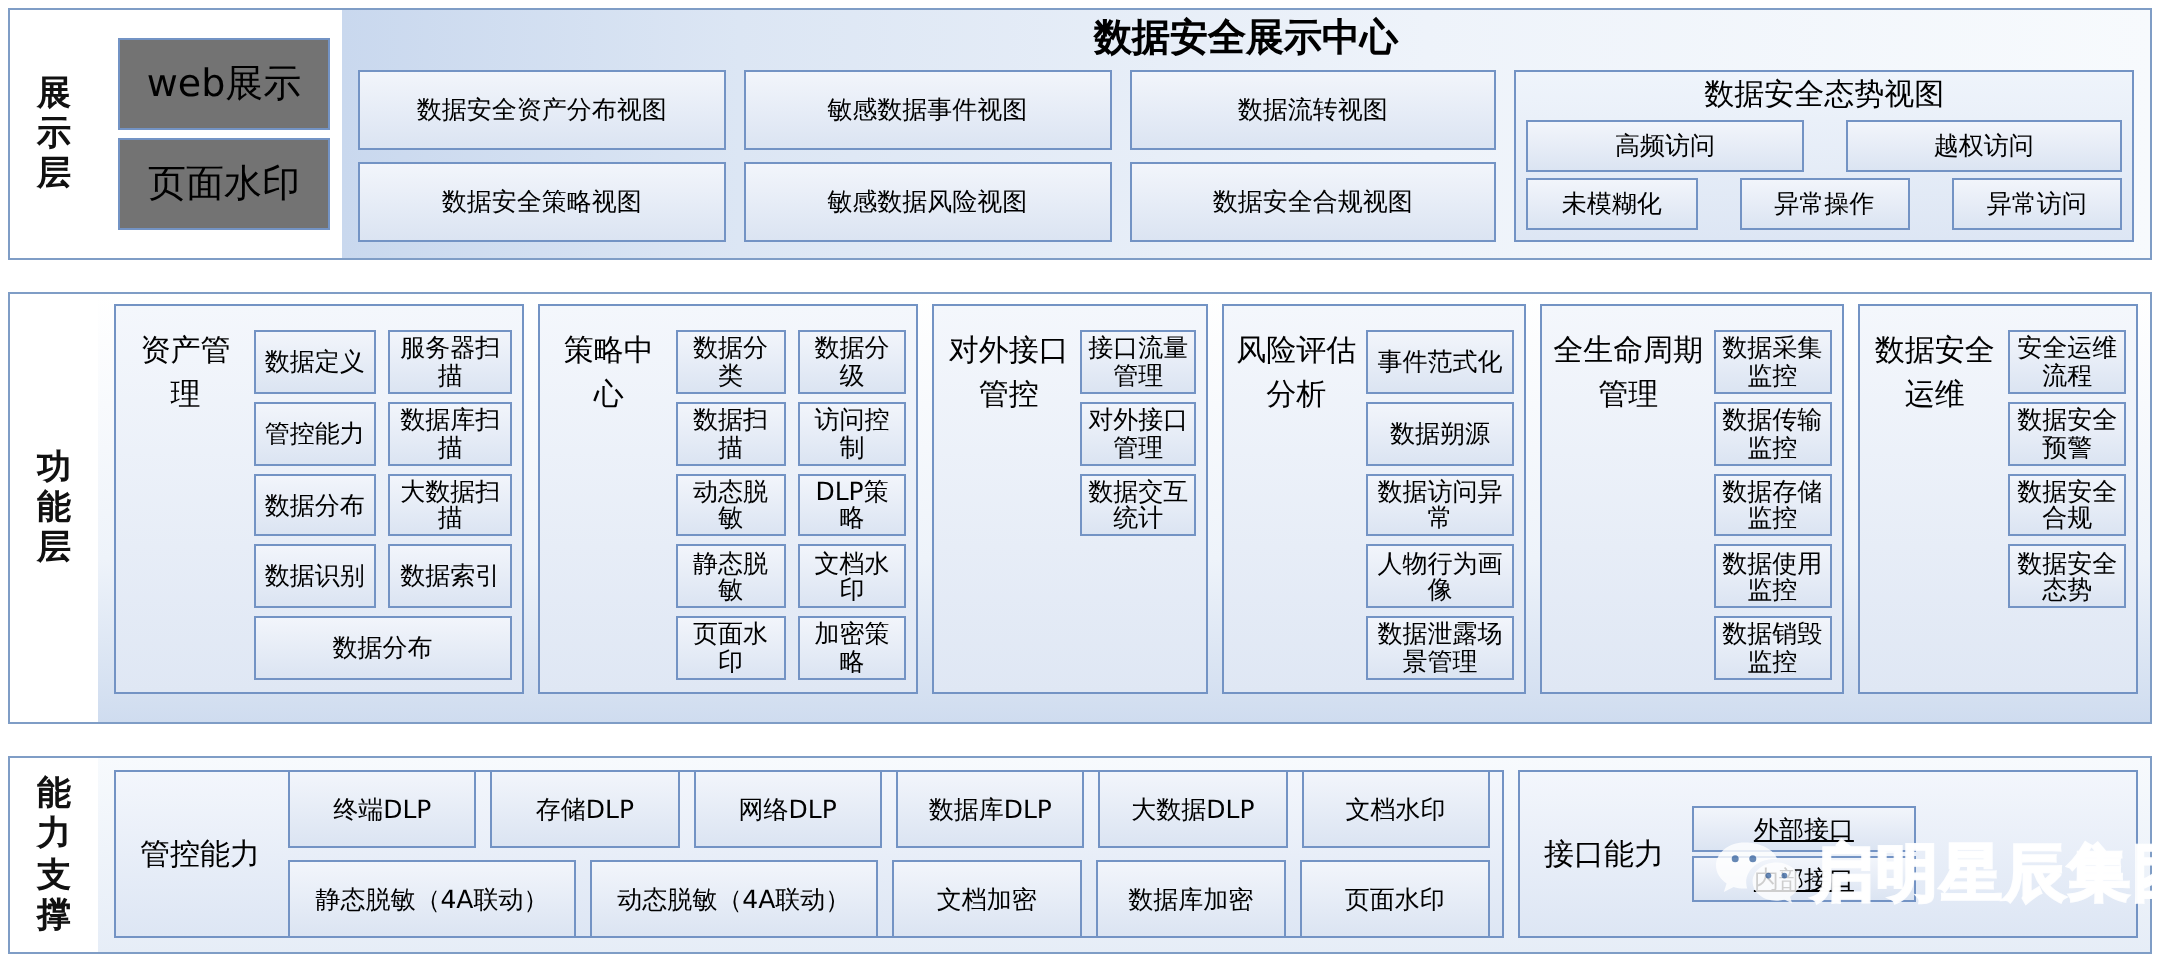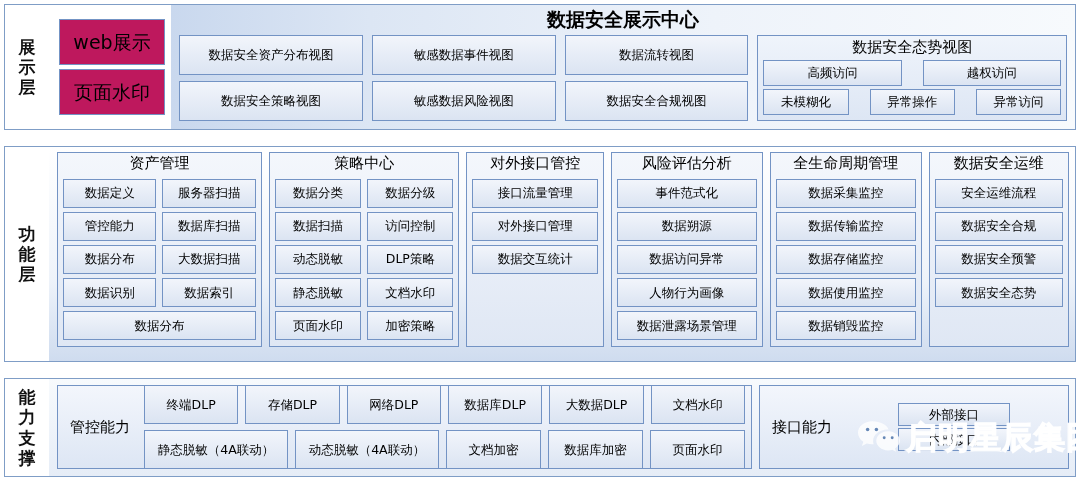--- a/index.html
+++ b/index.html
@@ -49,21 +49,21 @@
   .bx {
     border:1px solid #7393c4;
     background:linear-gradient(to bottom, #f2f5fb 0%, #dbe4f2 100%);
     display:flex; align-items:center; justify-content:center;
     text-align:center;
     font-size:12px;
     line-height:1.1;
     color:#000;
     padding:1px 2px;
   }
-  .bx.plain { background:#be185d; }
+  .bx.plain { background:#737373; }
 
   
   #display-left {
     flex:0 0 122px;
     display:flex; flex-direction:column;
     justify-content:center;
     gap:4px;
     padding:6px 6px 6px 10px;
   }
   #display-left .bx { height:46px; font-size:19px; }
@@ -109,22 +109,22 @@
   
   #function-body {
     background:linear-gradient(to bottom, #ffffff 0%, #eef3fa 62%, #cfdcef 100%);
     display:flex;
     gap:7px;
     padding:5px 6px 14px 8px;
   }
   .fn-col {
     border:1px solid #7393c4;
     background:linear-gradient(to bottom, #f4f7fc 0%, #dfe7f4 100%);
-    display:flex; flex-direction:column;
-    padding:0 5px 6px 5px;
+    display:flex; 
+    padding:12px 5px 6px 5px;
     gap:4px;
   }
   .fn-title { text-align:center; font-size:15px; line-height:1.45; color:#000; }
   .fn-items { flex:1 1 auto; display:flex; flex-direction:column; gap:4px; }
   .fn-row { display:flex; gap:6px; flex:1 1 0; min-height:0; }
   .fn-row .bx { flex:1 1 0; font-size:12.5px; }
 
   #col-asset  { flex:2.00 1 0; }
   #col-policy { flex:1.85 1 0; }
   #col-api    { flex:1.30 1 0; }
@@ -145,21 +145,21 @@
     display:flex; align-items:center;
     padding:4px 6px;
     gap:8px;
   }
   #cap-control { flex:2.30 1 0; }
   #cap-iface   { flex:1.00 1 0; }
   .cap-label { font-size:15px; white-space:nowrap; padding:0 6px; }
   .cap-rows { flex:1 1 auto; display:flex; flex-direction:column; gap:6px; }
   .cap-row { display:flex; gap:7px; }
   .cap-row .bx { flex:1 1 0; height:39px; font-size:12.5px; white-space:nowrap; }
-  .cap-stack { flex:1 1 auto; display:flex; flex-direction:column; align-items:center; justify-content:center; gap:2px; position:relative; }
+  .cap-stack { flex:1 1 auto; display:flex; flex-direction:column; align-items:flex-start; justify-content:center; gap:2px; position:relative;text-decoration:underline; }
   .cap-stack .bx { width:112px; height:23px; font-size:12.5px; }
 
   
   #watermark {
     position:absolute;
     left:856px; top:418px;
     display:flex; align-items:center; gap:4px;
     pointer-events:none;
     z-index:20;
   }
@@ -346,24 +346,24 @@
       </div>
     </div>
 
     <div class="fn-col" id="col-ops">
       <div class="fn-title">数据安全运维</div>
       <div class="fn-items">
         <div class="fn-row">
           <div class="bx">安全运维流程</div>
         </div>
         <div class="fn-row">
+          <div class="bx">数据安全预警</div>
+        </div>
+        <div class="fn-row">
           <div class="bx">数据安全合规</div>
-        </div>
-        <div class="fn-row">
-          <div class="bx">数据安全预警</div>
         </div>
         <div class="fn-row">
           <div class="bx">数据安全态势</div>
         </div>
         <div class="fn-row"></div>
       </div>
     </div>
 
   </div>
 </div>

